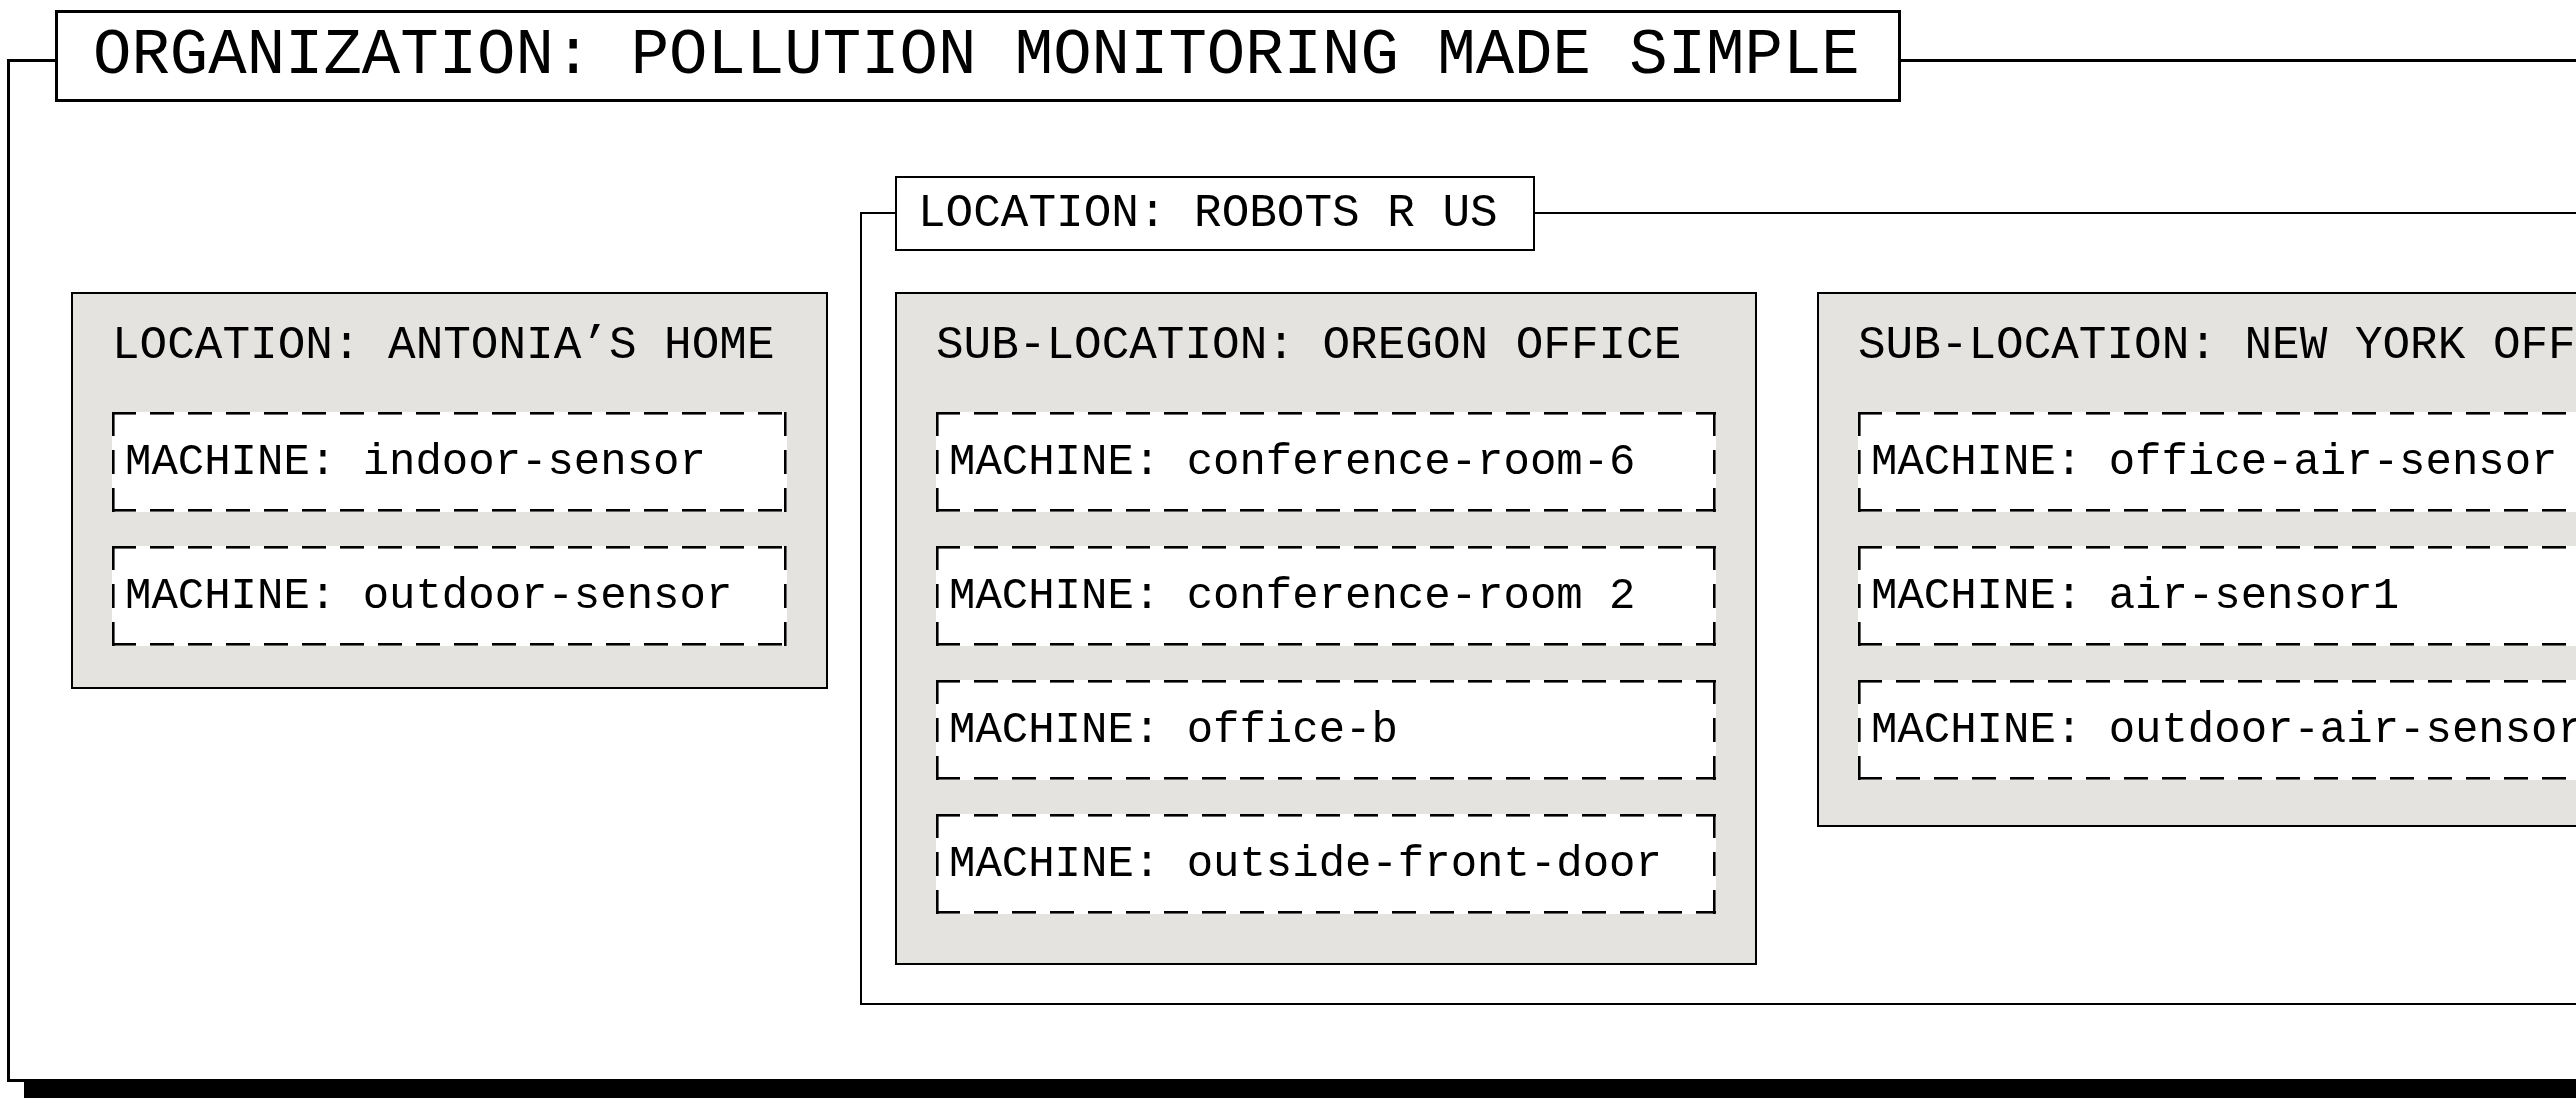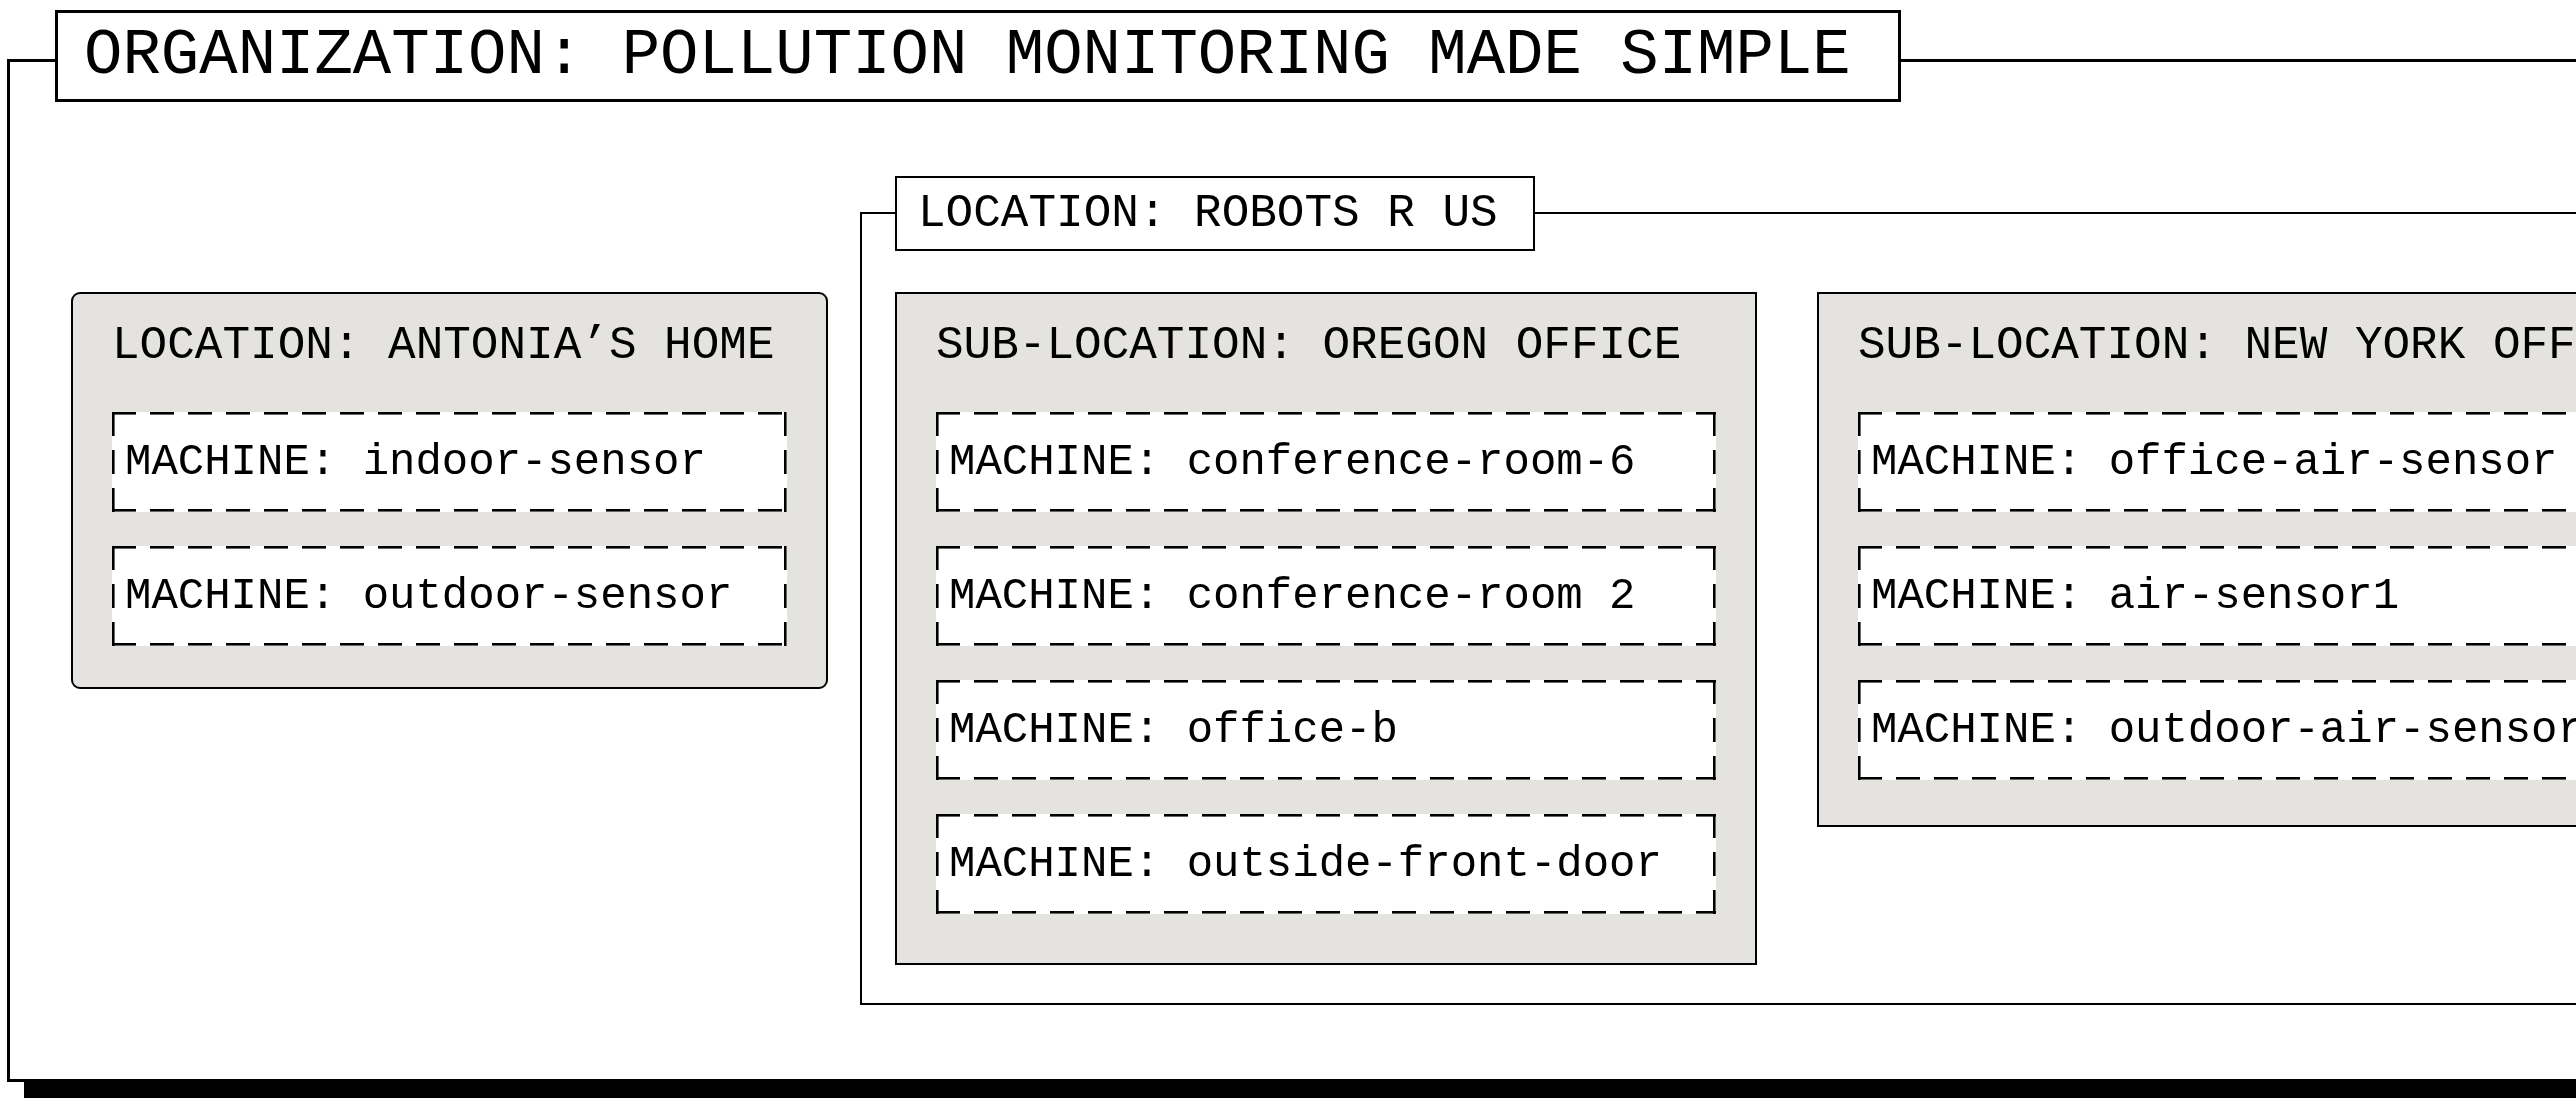--- a/index.html
+++ b/index.html
@@ -31,21 +31,21 @@
     background: #ffffff;
     border: 3.1px solid #000000;
     z-index: 1;
   }
   .org-title {
     left: 55px; top: 10.3px;
     width: 1846px; height: 92px;
     background: #ffffff;
     border: 3.1px solid #000000;
     display: flex; align-items: center;
-    padding-left: 26px;
+    padding-left: 35px;
     font-size: 64px;
     white-space: nowrap;
     z-index: 3;
   }
 
   
   .robots-box {
     left: 860px; top: 212px;
     width: 1904px; height: 793px;
     background: #ffffff;
@@ -70,21 +70,21 @@
     border: 2.1px solid #000000;
     padding: 0 39px;
     z-index: 2;
   }
   .loc-title {
     font-size: 46px;
     line-height: 57px;
     margin: 24px 0 37px 0;
     white-space: nowrap;
   }
-  .loc-antonia { left: 71px;  top: 292px; width: 757px; height: 397px; border-radius: 9px; }
+  .loc-antonia { left: 71px;  top: 292px; width: 757px; height: 397px; }
   .loc-oregon  { left: 895px; top: 292px; width: 862px; height: 673px; }
   .loc-newyork { left: 1817px; top: 292px; width: 902px; height: 535px; }
 
   
   .machine {
     height: 100px;
     margin-bottom: 34px;
     background-color: #ffffff;
     background-image:
       repeating-linear-gradient(90deg,  #000 0 24px, transparent 24px 38px),

